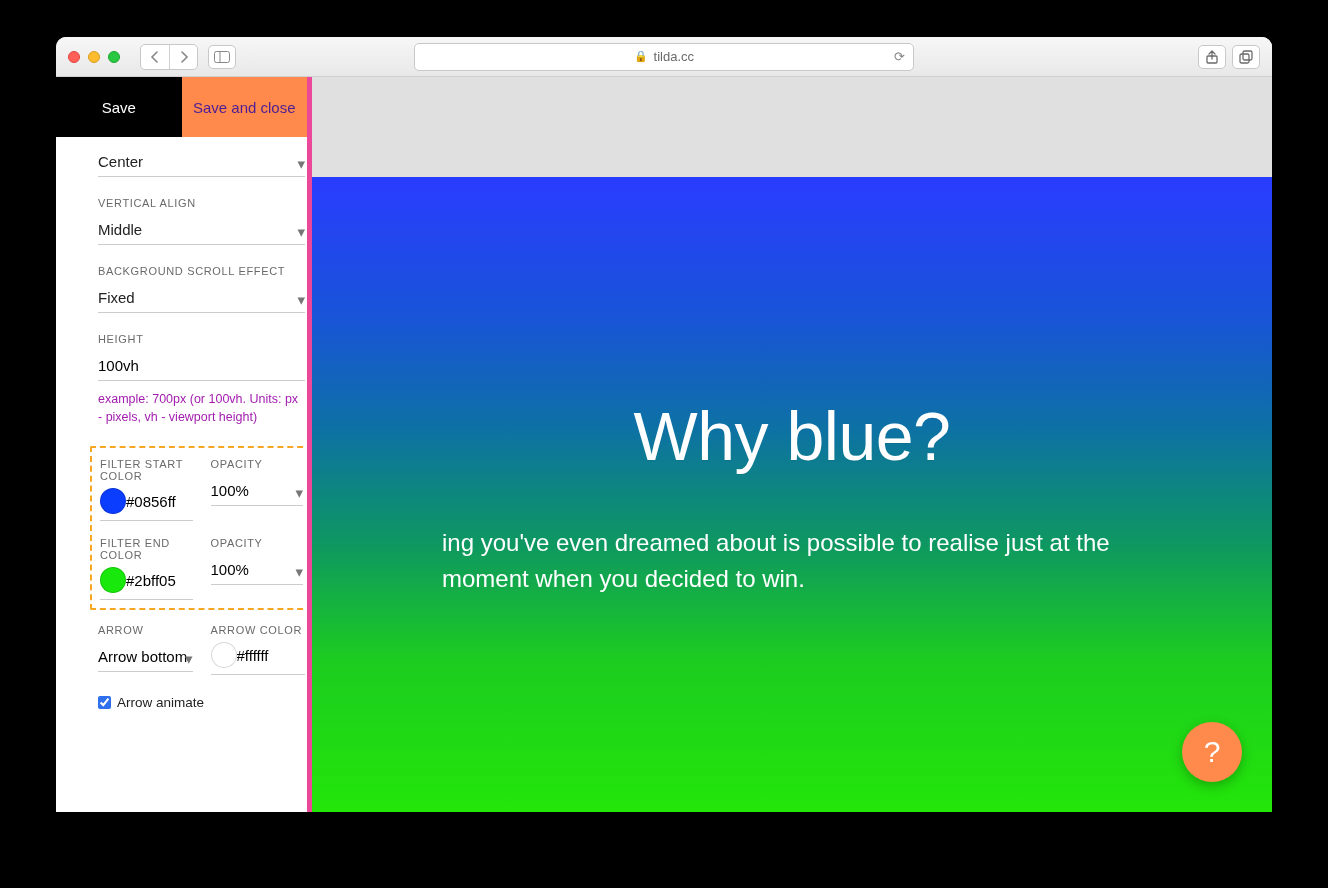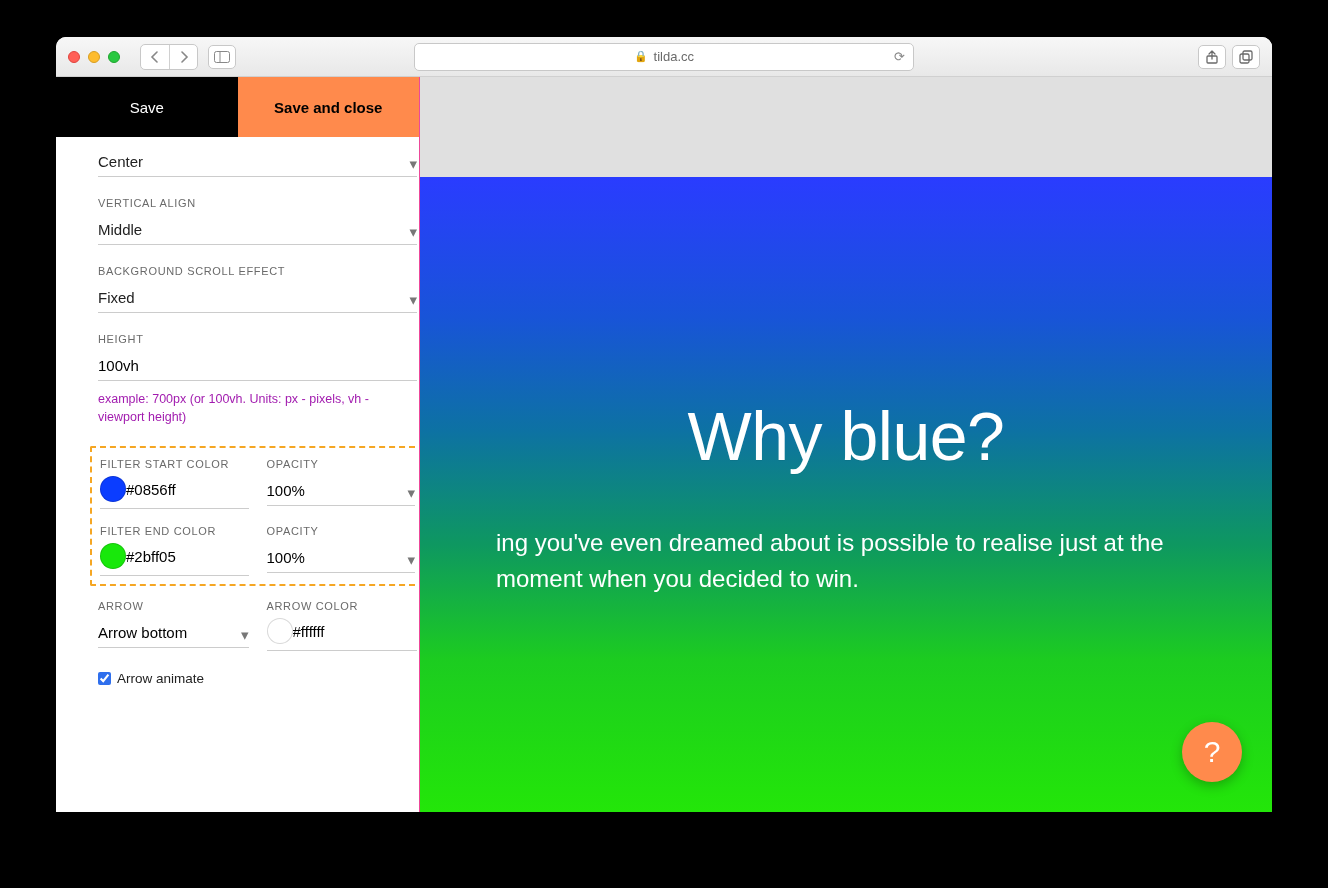--- a/index.html
+++ b/index.html
@@ -87,35 +87,35 @@
     color:#555;font-size:18px;
   }
   
   .content {
     display:flex;
     height: calc(100% - 40px);
     position:relative;
   }
   
   .panel {
-    width: 364px;
+    width: 256px;
     background:#fff;
     display:flex; flex-direction:column;
-    border-right:1px solid #ec4899;
+    border-right:5px solid #ec4899;
   }
   .panel-actions {
     display:flex; height:60px;
   }
   .btn-save, .btn-saveclose {
     flex:1;
     display:flex; align-items:center; justify-content:center;
     font-size:15px; cursor:pointer;
   }
   .btn-save { background:#000; color:#fff; }
-  .btn-saveclose { background:#ff8a4c; color:#000000;font-weight:bold; }
+  .btn-saveclose { background:#ff8a4c; color:#4c1d95; }
   .panel-body {
     flex:1;
     padding: 10px 2px 20px 14px;
     overflow:auto;
     margin-left:28px;
   }
   .field-select {
     border-bottom:1px solid #ccc;
     padding: 6px 0 6px 0;
     position:relative;

